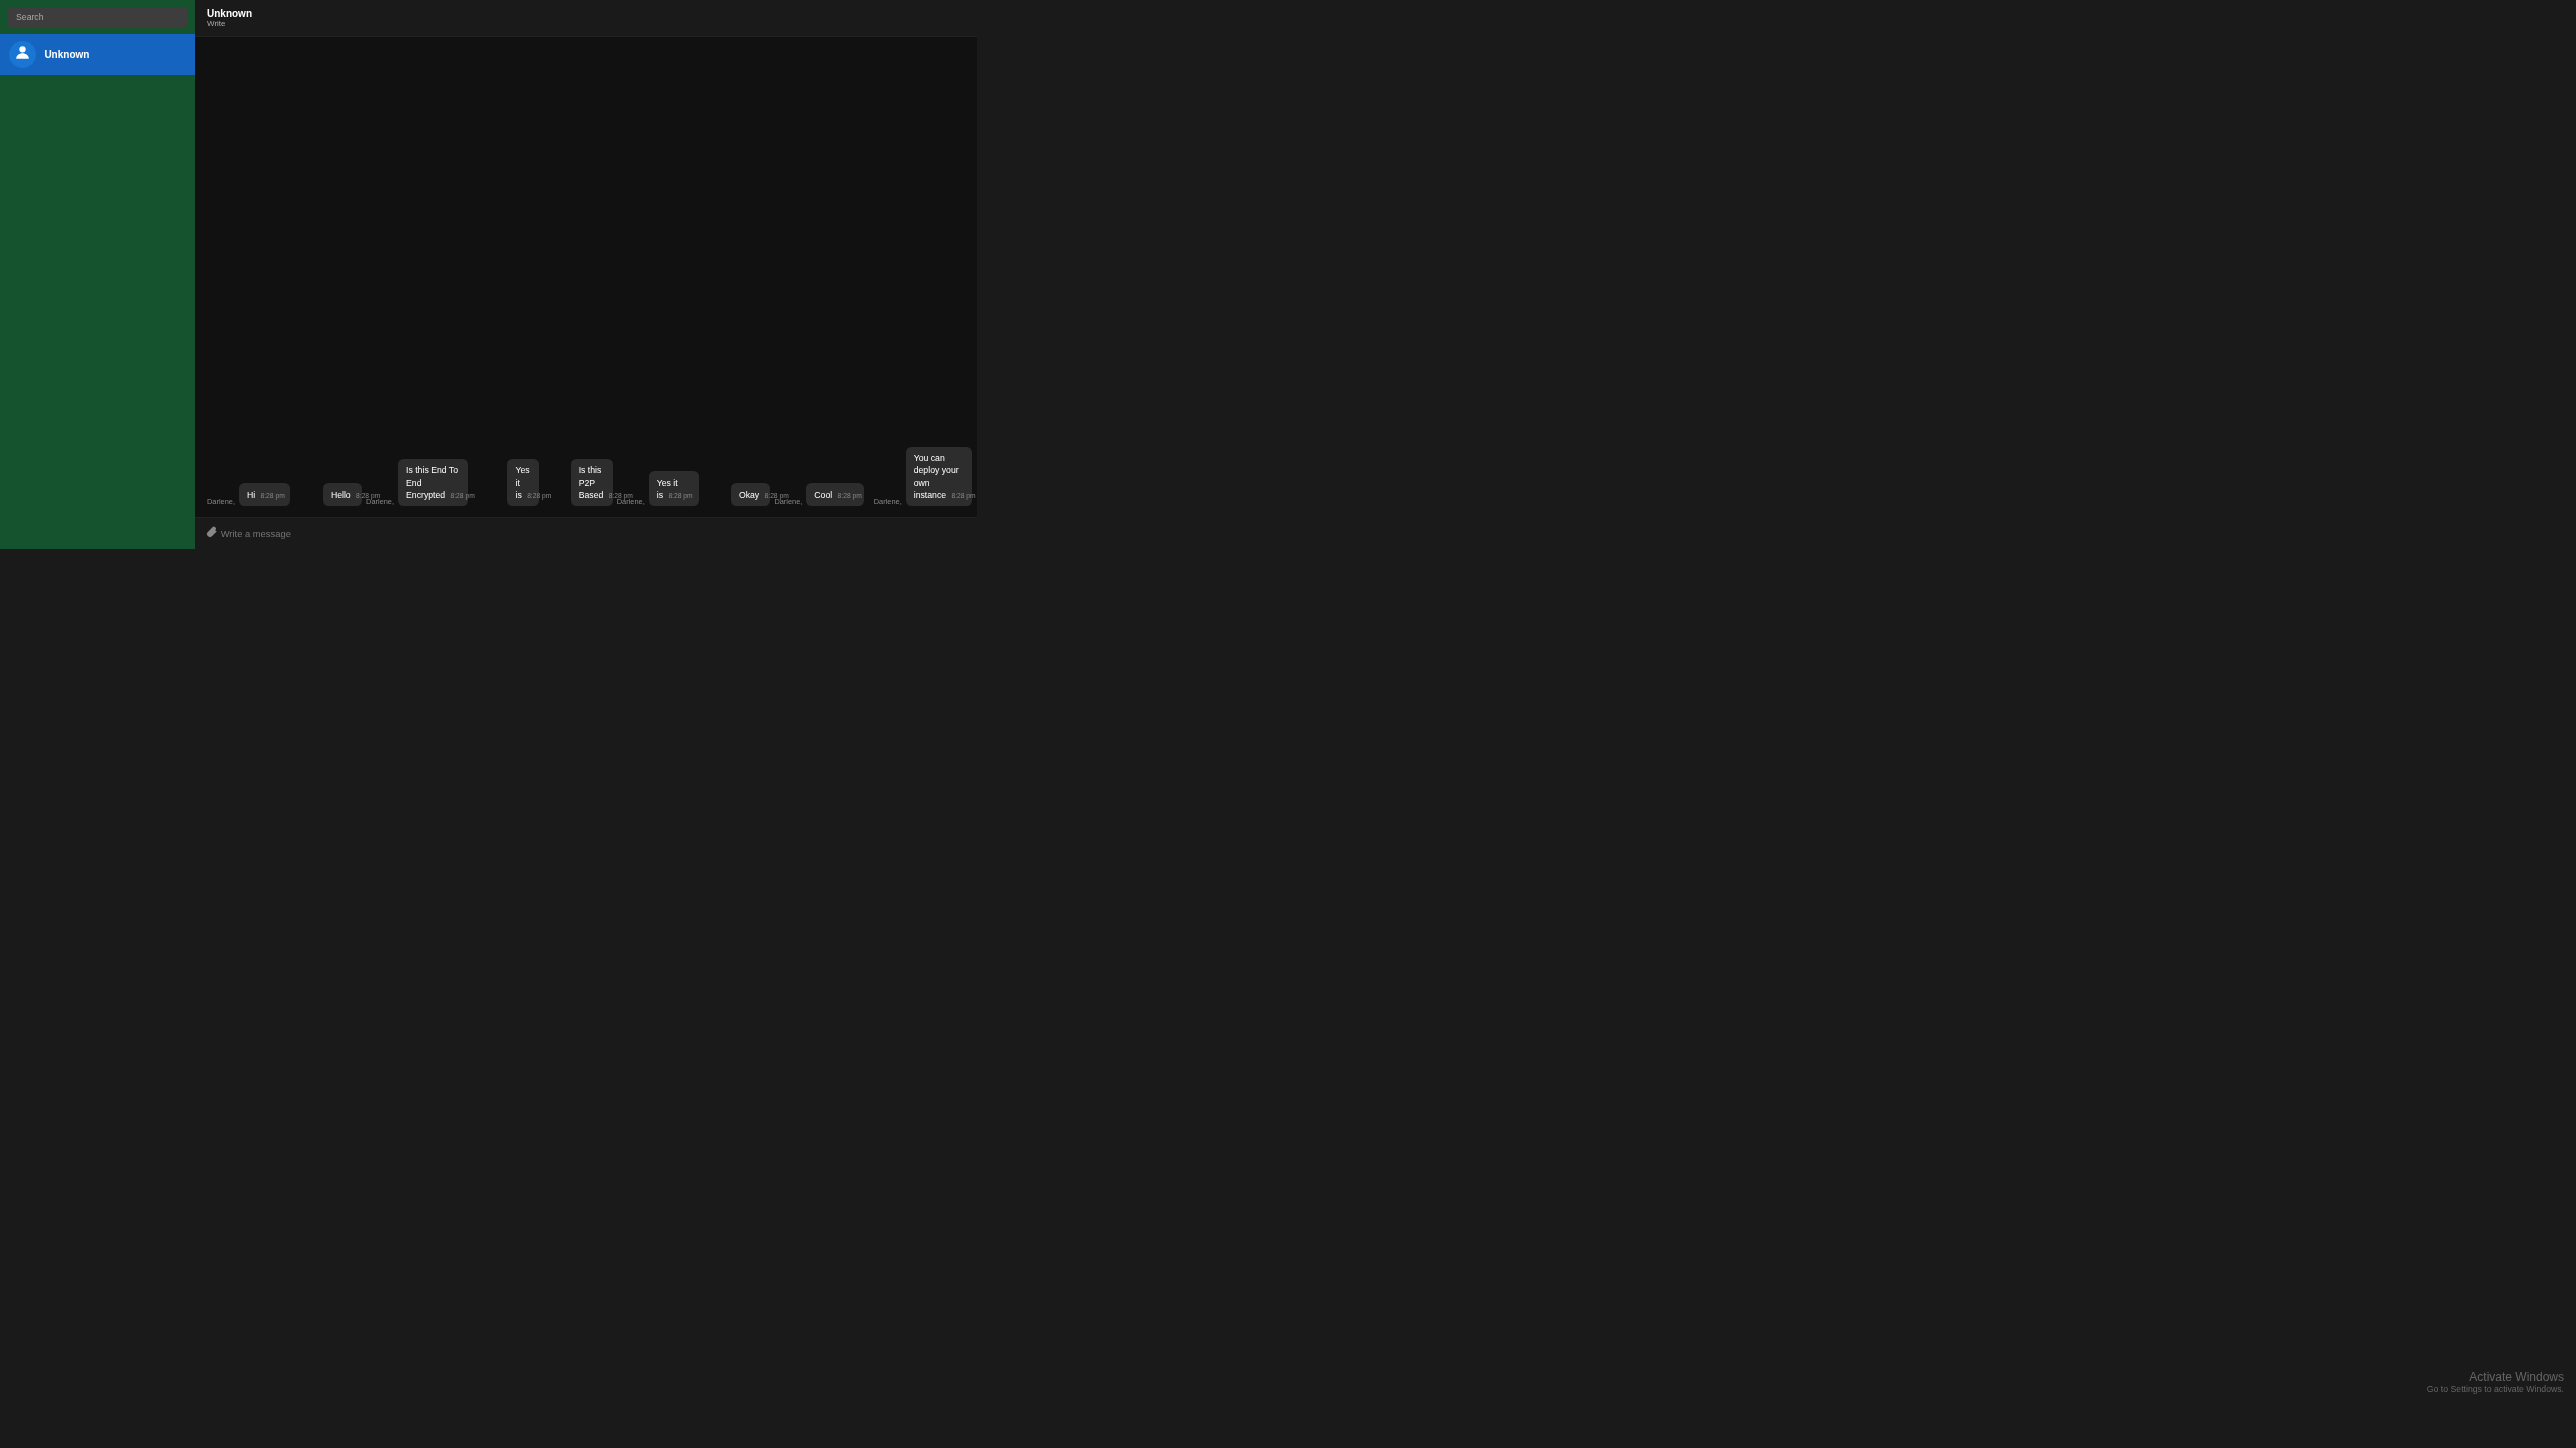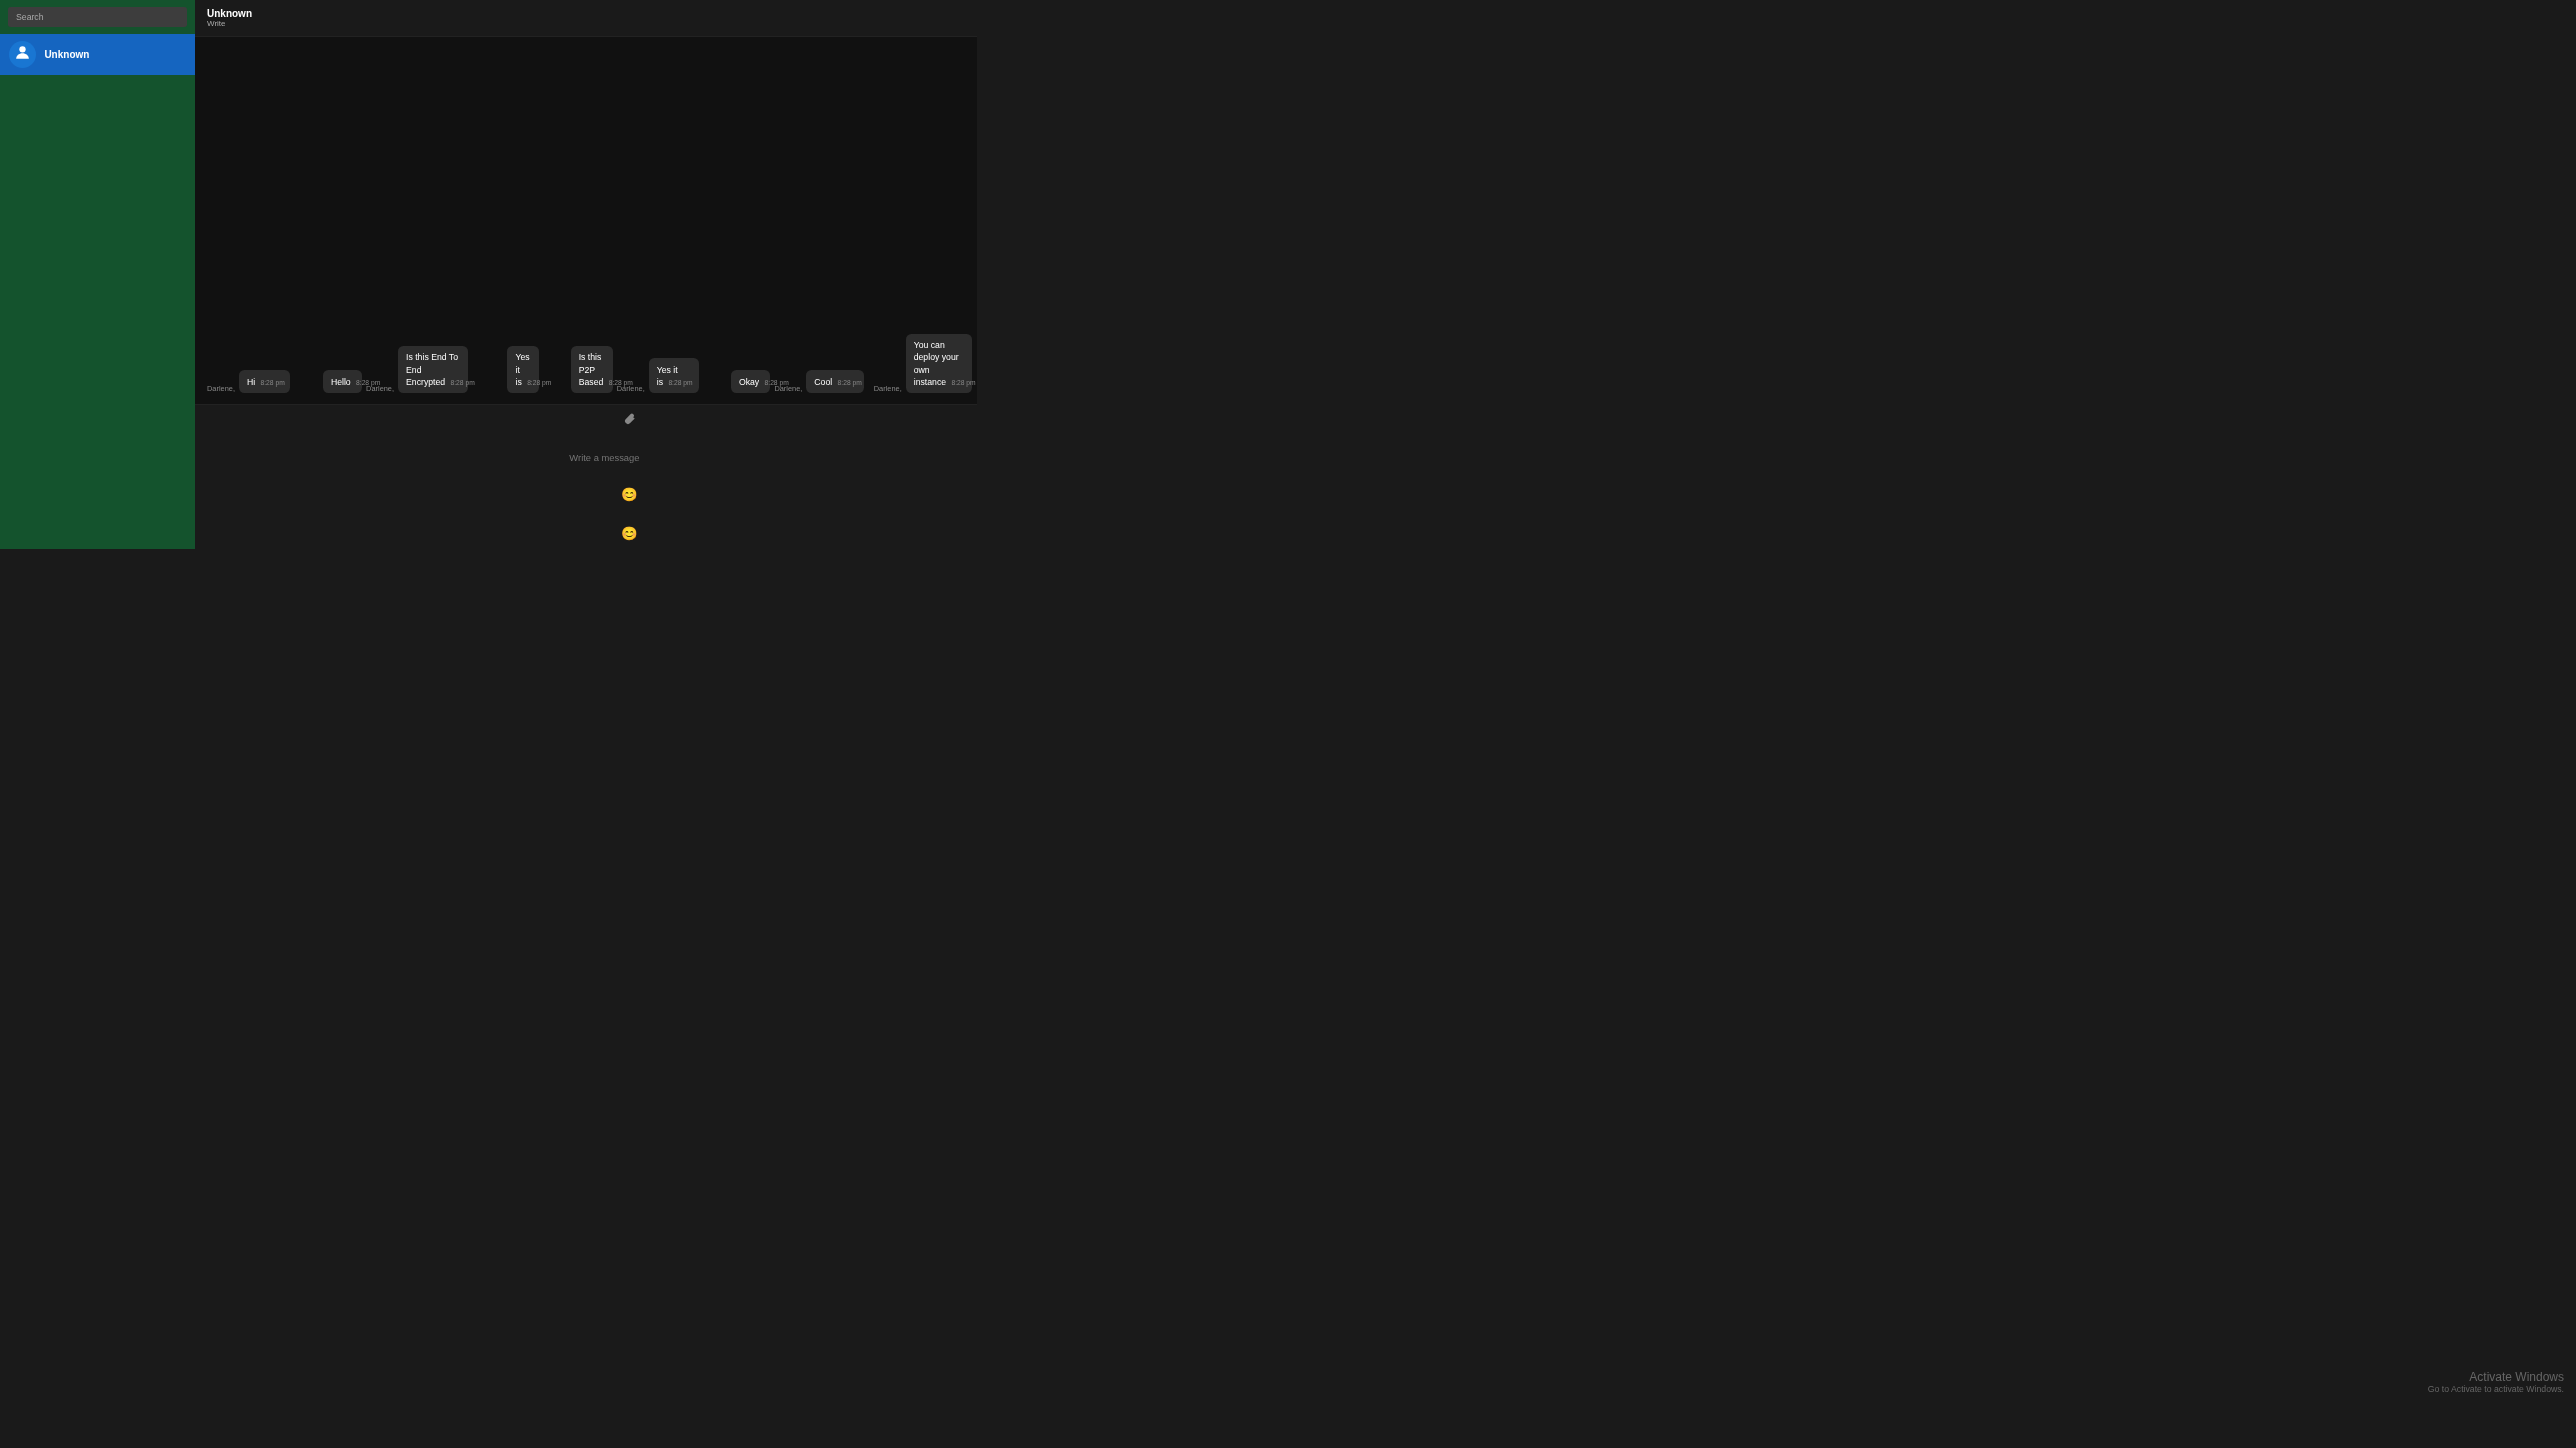--- a/index.html
+++ b/index.html
@@ -145,22 +145,21 @@
       white-space: nowrap;
     }
 
     
     .message-input-area {
       padding: 8px 10.7px;
       background: #1a1a1a;
       border-top: 0.7px solid #222;
       display: flex;
       align-items: center;
-      gap: 24px;
-      flex-direction: column;
+      gap: 3px;
     }
 
     .attach-icon {
       color: #888;
       font-size: 12px;
       cursor: pointer;
     }
 
     .message-input {
       flex: 1;
@@ -268,15 +267,15 @@
       </svg>
     </span>
     <input class="message-input" type="text" placeholder="Write a message" style="">
     <button class="emoji-btn">😊</button>
     <button class="emoji-btn">😊</button>
   </div>
 </div>
 
 <div class="activate-windows">
   <div class="activate-windows-title">Activate Windows</div>
-  <div class="activate-windows-sub">Go to Activate to activate Windows.</div>
+  <div class="activate-windows-sub">Go to Settings to activate Windows.</div>
 </div>
 
 
 </body></html>

